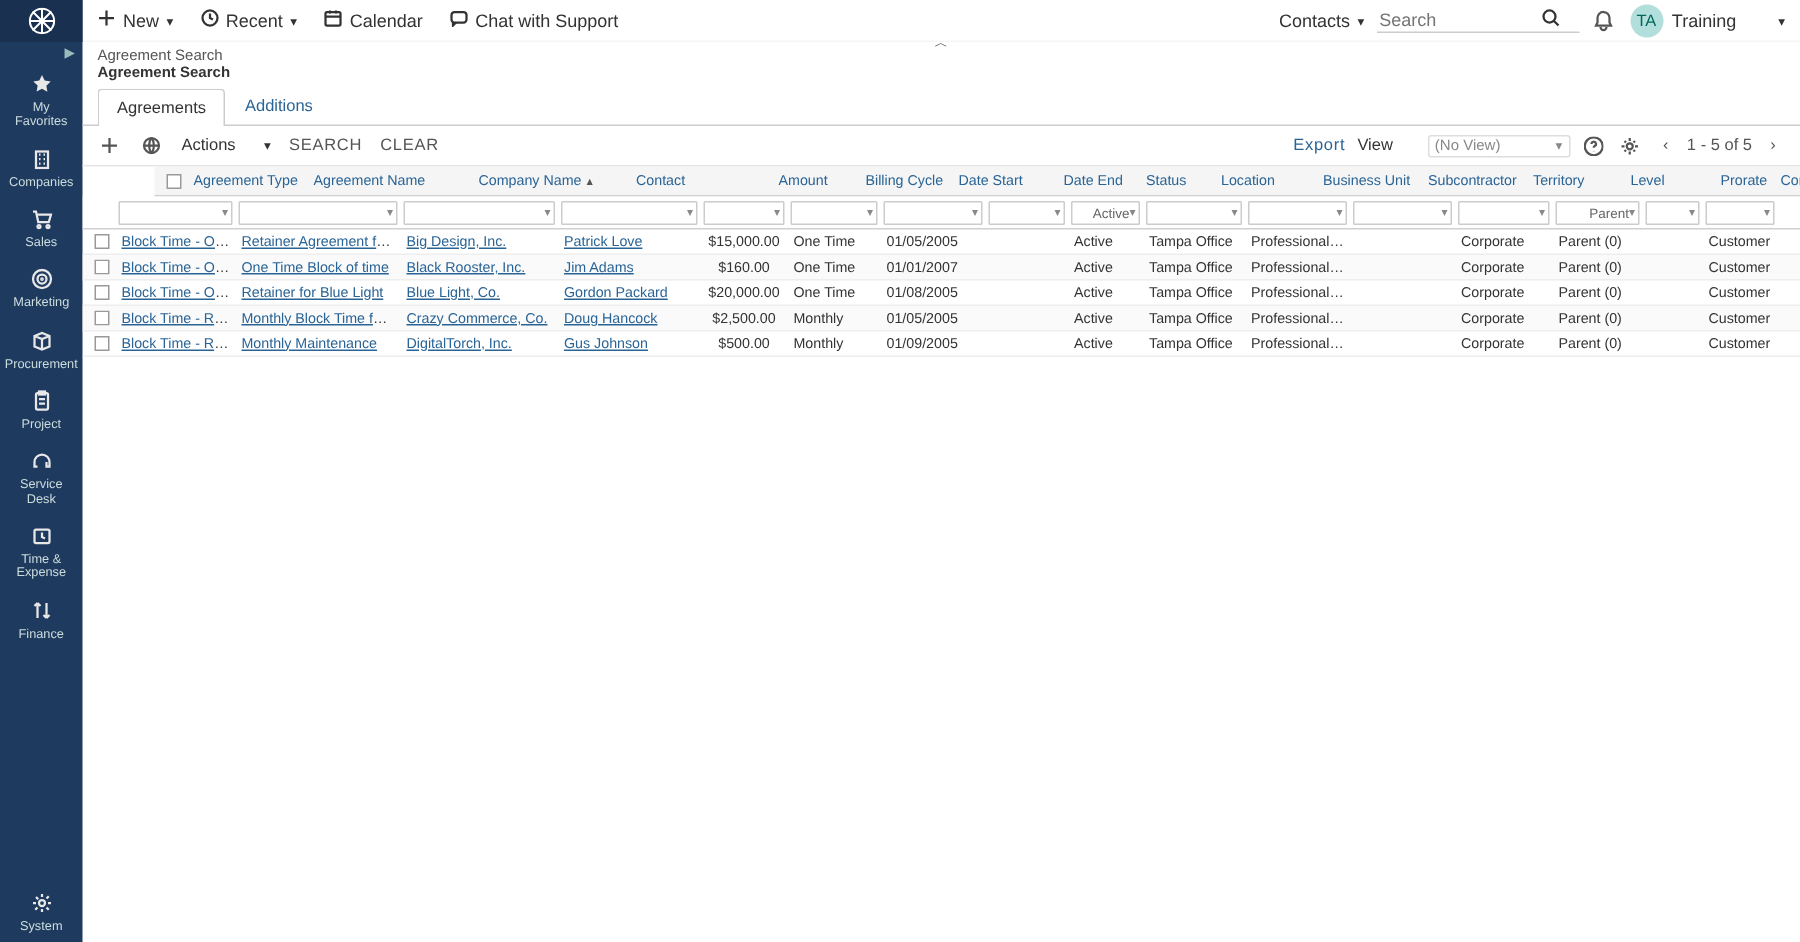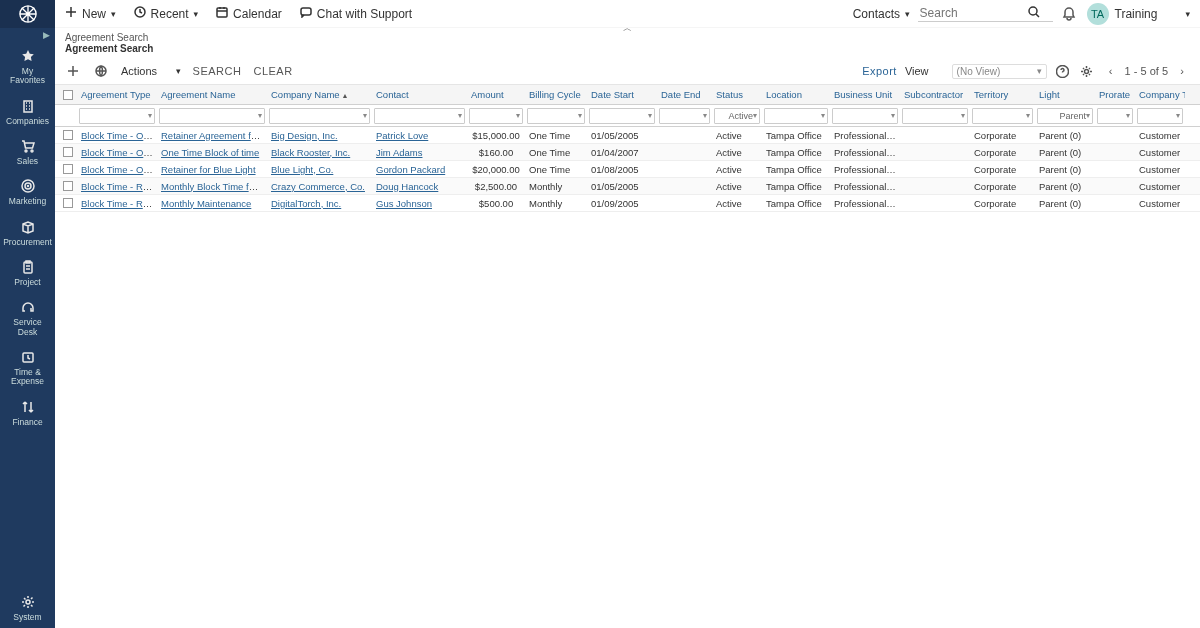--- a/index.html
+++ b/index.html
@@ -35,21 +35,21 @@
   .toolbar .btn { cursor:pointer; color:#555; letter-spacing:0.5px; }
   .toolbar .btn.accent { color:#2a6496; }
   .toolbar .actions { display:flex; align-items:center; gap:19px; cursor:pointer; }
   .toolbar .right { margin-left:auto; display:flex; align-items:center; gap:8px; }
   .viewsel { border:1px solid #ddd; border-radius:2px; padding:1px 4px; width:95px; font-size:10px; color:#888; display:flex; align-items:center; justify-content:space-between; cursor:pointer;margin-left:15px; }
   .pager { display:flex; align-items:center; gap:6px; color:#555; }
   .iconbtn { width:16px; height:16px; display:flex; align-items:center; justify-content:center; cursor:pointer; color:#555; }
 
   .grid { flex:1; overflow:hidden; }
   .ghead, .gfilter, .grow { display:grid; grid-template-columns: 22px 80px 110px 105px 95px 58px 62px 70px 55px 50px 68px 70px 70px 65px 60px 40px 50px 70px; align-items:center; }
-  .ghead { background:#f5f5f5; border-bottom:1px solid #d0d0d0; height:20px; }
+  .ghead { background:#f5f5f5; border-bottom:1px solid #d0d0d0; height:20px;margin-left:48px; }
   .ghead .cell { font-size:9.5px; color:#2a6496; padding:0 4px; white-space:nowrap; overflow:hidden; cursor:pointer; }
   .ghead .cell.sorted::after { content:" ▲"; font-size:7px; color:#555; }
   .gfilter { height:22px; background:#fff; border-bottom:1px solid #d0d0d0; }
   .gfilter .fcell { padding:0 2px; height:20px; display:flex; align-items:center; }
   .fbox { width:100%; height:16px; border:1px solid #ccc; border-radius:1px; display:flex; align-items:center; justify-content:flex-end; padding-right:2px; font-size:9px; color:#666; }
   .fbox .dd { font-size:8px; color:#888; }
   .grow { height:17px; font-size:9.5px; border-bottom:1px solid #eee; }
   .grow:nth-child(even){ background:#fafafa; }
   .grow .cell { padding:0 4px; white-space:nowrap; overflow:hidden; text-overflow:ellipsis; }
   .grow .lnk { color:#2a6496; text-decoration:underline; cursor:pointer; }
@@ -217,20 +217,24 @@
         </svg>
       </span>
     <span>System</span>
   </div>
 </div>
 
 <div class="main">
   <div class="chevup">︿</div>
   <div class="breadcrumb">Agreement Search</div>
   <div class="pagetitle">Agreement Search</div>
+  <div class="tabs">
+    <div class="tab active">Agreements</div>
+    <div class="tab">Additions</div>
+  </div>
   <div class="toolbar">
     <span class="iconbtn">
         <svg width="12" height="12" viewBox="0 0 12 12">
           <path d="M6 1v10M1 6h10"></path>
         </svg>
       </span>
     <span class="iconbtn">
         <svg width="12" height="12" viewBox="0 0 12 12">
           <circle cx="6" cy="6" r="5"></circle>
           <path d="M1 6h10M6 1c2 2 2 8 0 10M6 1c-2 2-2 8 0 10"></path>
@@ -281,21 +285,21 @@
         <div class="cell">Contact</div>
         <div class="cell">Amount</div>
         <div class="cell">Billing Cycle</div>
         <div class="cell">Date Start</div>
         <div class="cell">Date End</div>
         <div class="cell">Status</div>
         <div class="cell">Location</div>
         <div class="cell">Business Unit</div>
         <div class="cell">Subcontractor</div>
         <div class="cell">Territory</div>
-        <div class="cell">Light</div>
+        <div class="cell">Level</div>
         <div class="cell">Prorate</div>
         <div class="cell">Company Type</div>
       </div>
     <div class="gfilter">
       <div class="fcell">
           <div class="chk" style="visibility:hidden;"></div>
         </div>
 
     <div class="fcell">
           <div class="fbox">
@@ -419,21 +423,21 @@
         <div class="grow">
           <div class="cell">
             <div class="chk"></div>
           </div>
           <div class="cell"><span class="lnk">Block Time - One time</span></div>
           <div class="cell"><span class="lnk">One Time Block of time</span></div>
           <div class="cell"><span class="lnk">Black Rooster, Inc.</span></div>
           <div class="cell"><span class="lnk">Jim Adams</span></div>
           <div class="cell num">$160.00</div>
           <div class="cell">One Time</div>
-          <div class="cell">01/04/2007</div>
+          <div class="cell">01/01/2007</div>
           <div class="cell"></div>
           <div class="cell">Active</div>
           <div class="cell">Tampa Office</div>
           <div class="cell">Professional Services</div>
           <div class="cell"></div>
           <div class="cell">Corporate</div>
           <div class="cell">Parent (0)</div>
           <div class="cell"></div>
           <div class="cell">Customer</div>
         </div>

